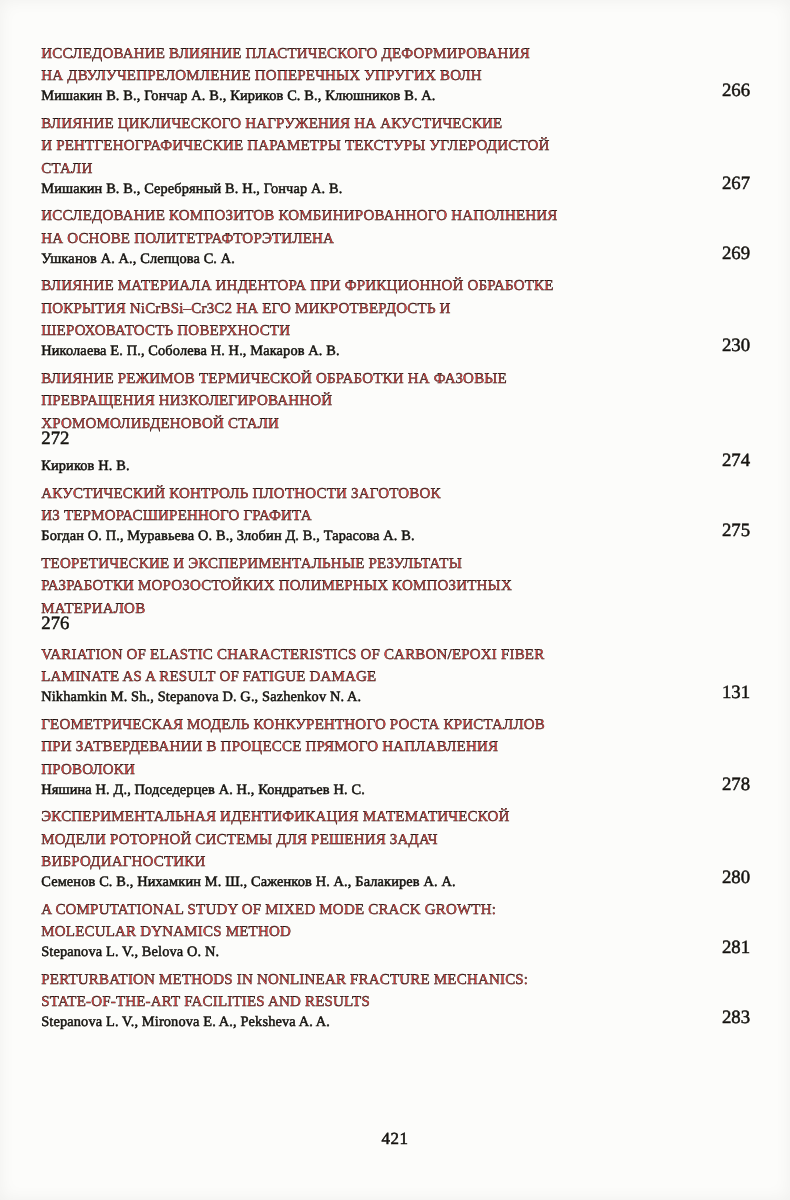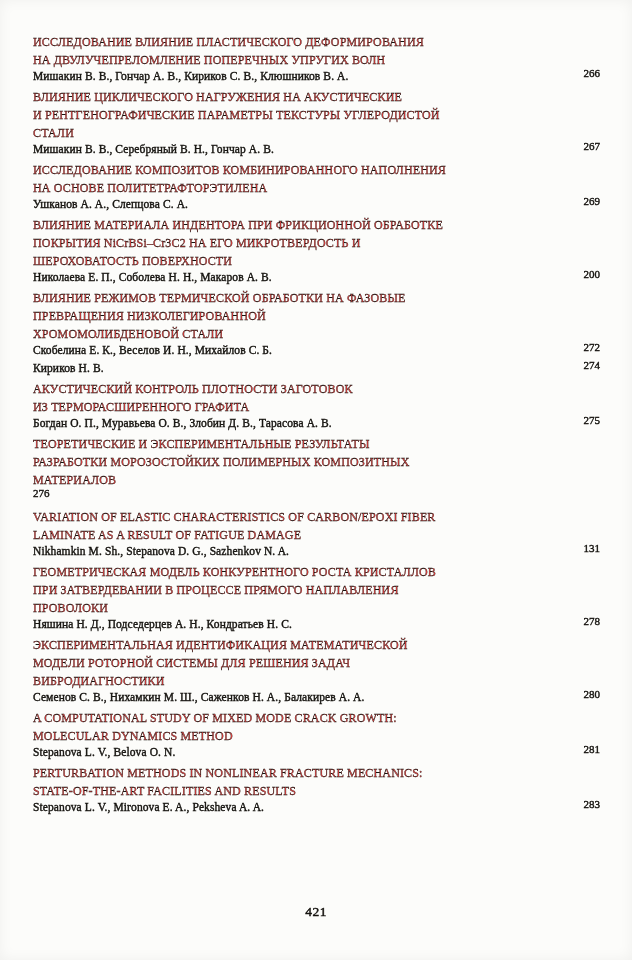--- a/index.html
+++ b/index.html
@@ -45,21 +45,21 @@
     margin-top: 1px;
     gap: 28px;
   }
   .authors {
     font-size: 11.5px;
     line-height: 13px;
     letter-spacing: 0.1px;
     -webkit-text-stroke: 0.4px currentColor;
   }
   .pagenum {
-    font-size: 11px;
+    font-size: 15px;
     line-height: 13px;
     position: relative;
     top: -3px;
     -webkit-text-stroke: 0.4px currentColor;
   }
   .footer {
     position: absolute;
     left: 0;
     right: 0;
     top: 902px;
@@ -105,30 +105,29 @@
         <span class="pagenum">269</span>
       </div>
     </div>
 
     <div class="entry">
       <div class="title">ВЛИЯНИЕ МАТЕРИАЛА ИНДЕНТОРА ПРИ ФРИКЦИОННОЙ ОБРАБОТКЕ
 ПОКРЫТИЯ NiCrBSi–Cr3C2 НА ЕГО МИКРОТВЕРДОСТЬ И
 ШЕРОХОВАТОСТЬ ПОВЕРХНОСТИ</div>
       <div class="meta">
         <span class="authors">Николаева Е. П., Соболева Н. Н., Макаров А. В.</span>
-        <span class="pagenum">200</span>
+        <span class="pagenum">230</span>
       </div>
     </div>
 
     <div class="entry">
       <div class="title">ВЛИЯНИЕ РЕЖИМОВ ТЕРМИЧЕСКОЙ ОБРАБОТКИ НА ФАЗОВЫЕ
 ПРЕВРАЩЕНИЯ НИЗКОЛЕГИРОВАННОЙ
 ХРОМОМОЛИБДЕНОВОЙ СТАЛИ</div>
       <div class="meta">
-        <span class="authors">Скобелина Е. К., Веселов И. Н., Михайлов С. Б.</span>
         <span class="pagenum">272</span>
       </div>
     </div>
 
     <div class="entry">
       <div class="meta">
         <span class="authors">Кириков Н. В.</span>
         <span class="pagenum">274</span>
       </div>
     </div>

